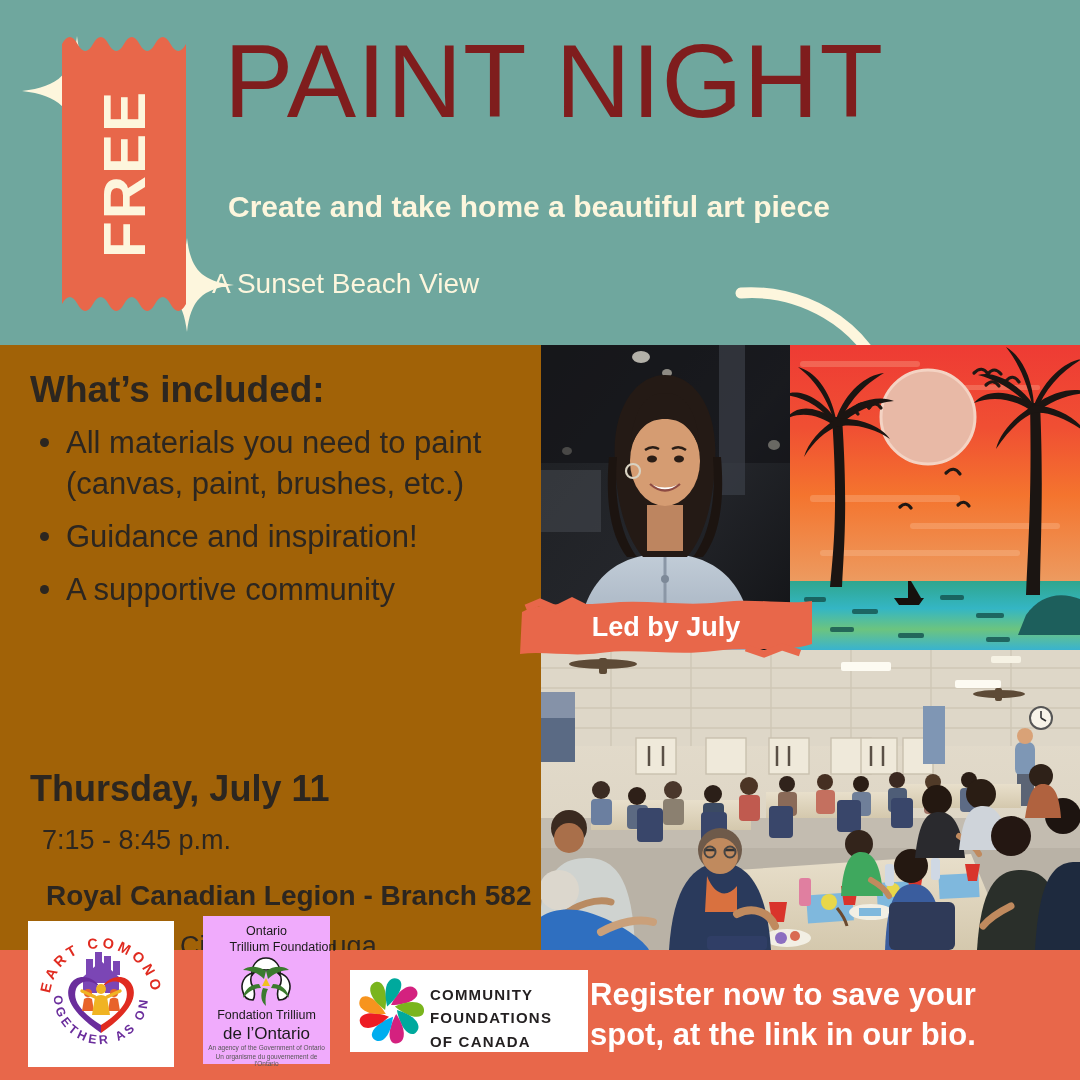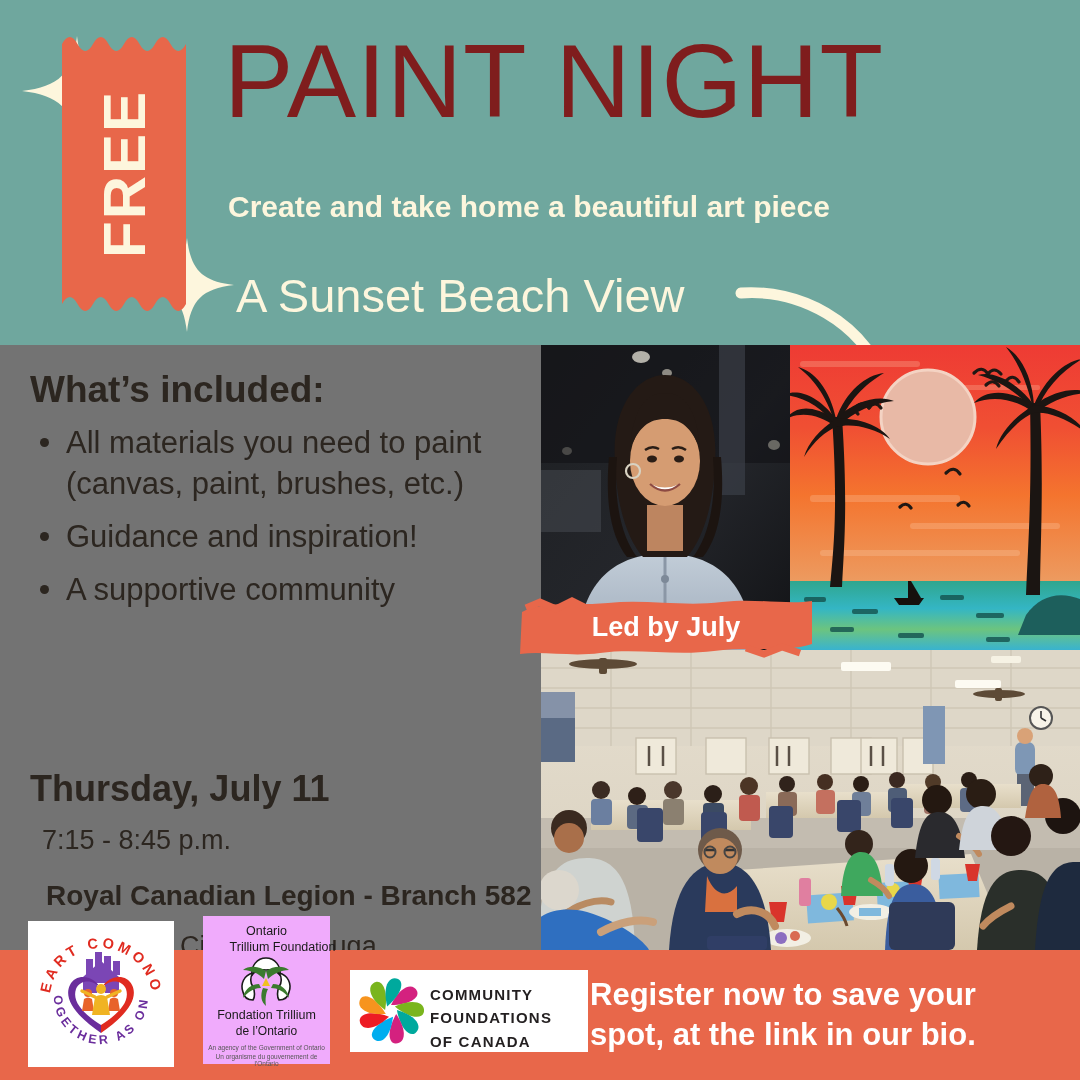--- a/index.html
+++ b/index.html
@@ -28,27 +28,27 @@
   .title{
     position:absolute;left:224px;top:28px;
     color:#7f1d1d;font-size:104px;line-height:1.02;
     font-weight:400;letter-spacing:1px;white-space:nowrap;
   }
   .subtitle{
     position:absolute;left:228px;top:190px;
     color:#fdf6dd;font-size:30px;font-weight:bold;white-space:nowrap;
   }
   .tagline{
-    position:absolute;left:236px;top:268px;
-    color:#fdf6dd;font-size:47px;font-weight:300;white-space:nowrap;
+    position:absolute;left:212px;top:268px;
+    color:#fdf6dd;font-size:28px;font-weight:300;white-space:nowrap;
   }
   .arrow-wrap{position:absolute;left:735px;top:275px;width:200px;height:160px;}
 
   
-  .leftcol{position:absolute;left:0;top:345px;width:541px;height:605px;background:#737373;}
+  .leftcol{position:absolute;left:0;top:345px;width:541px;height:605px;background:#a16207;}
   .included-title{position:absolute;left:30px;top:24px;font-size:37px;font-weight:bold;color:#2c2620;}
   .bullets{position:absolute;left:30px;top:78px;width:500px;margin:0;padding:0;list-style:none;}
   .bullets li{
     position:relative;padding-left:36px;font-size:31px;color:#2c2620;
     line-height:1.32;margin-bottom:12px;
   }
   .bullets li::before{
     content:"";position:absolute;left:10px;top:15px;width:9px;height:9px;border-radius:50%;background:#2c2620;
   }
   .date{position:absolute;left:30px;top:423px;font-size:36px;font-weight:bold;color:#2c2620;}
@@ -76,21 +76,21 @@
   .logo-cfc{position:absolute;left:350px;top:970px;width:238px;height:82px;background:#ffffff;}
   .cfc-text{position:absolute;left:80px;top:13px;font-size:15px;font-weight:bold;color:#231f20;
     line-height:1.55;letter-spacing:1.2px;}
 
   .cta{position:absolute;left:590px;top:975px;width:420px;color:#ffffff;
     font-size:31px;font-weight:bold;line-height:1.28;}
 
   .tl-line1{position:absolute;left:0;top:8px;width:127px;text-align:center;font-size:12.5px;color:#1a1a1a;}
   .tl-line2{position:absolute;left:16px;top:24px;width:127px;text-align:center;font-size:12.5px;color:#1a1a1a;}
   .tl-fr1{position:absolute;left:0;top:92px;width:127px;text-align:center;font-size:12.5px;color:#1a1a1a;}
-  .tl-fr2{position:absolute;left:0;top:108px;width:127px;text-align:center;font-size:12px;color:#1a1a1a;}
+  .tl-fr2{position:absolute;left:0;top:108px;width:127px;text-align:center;font-size:17px;color:#1a1a1a;}
   .tl-ag1{position:absolute;left:0;top:128px;width:127px;text-align:center;font-size:6.5px;color:#555;}
   .tl-ag2{position:absolute;left:0;top:137px;width:127px;text-align:center;font-size:6.5px;color:#555;}
 </style>
 </head>
 <body>
 
 <div class="poster">
 
   <div class="header">
 

